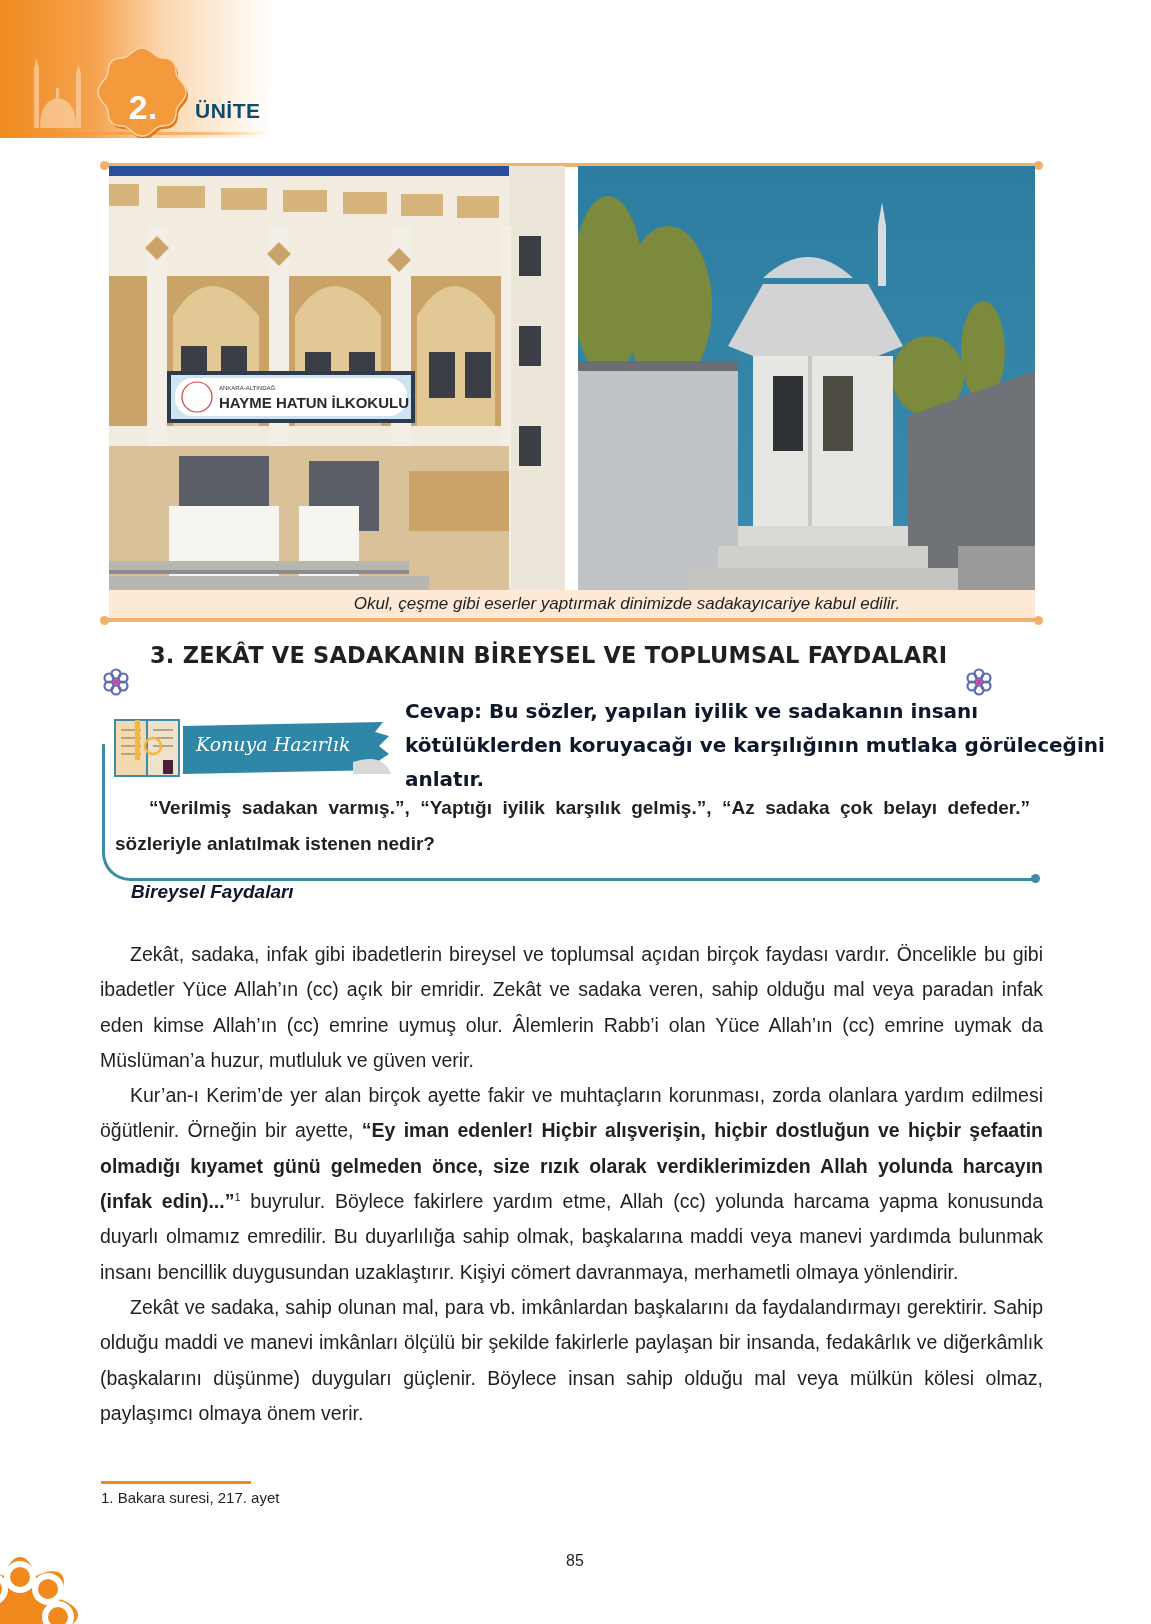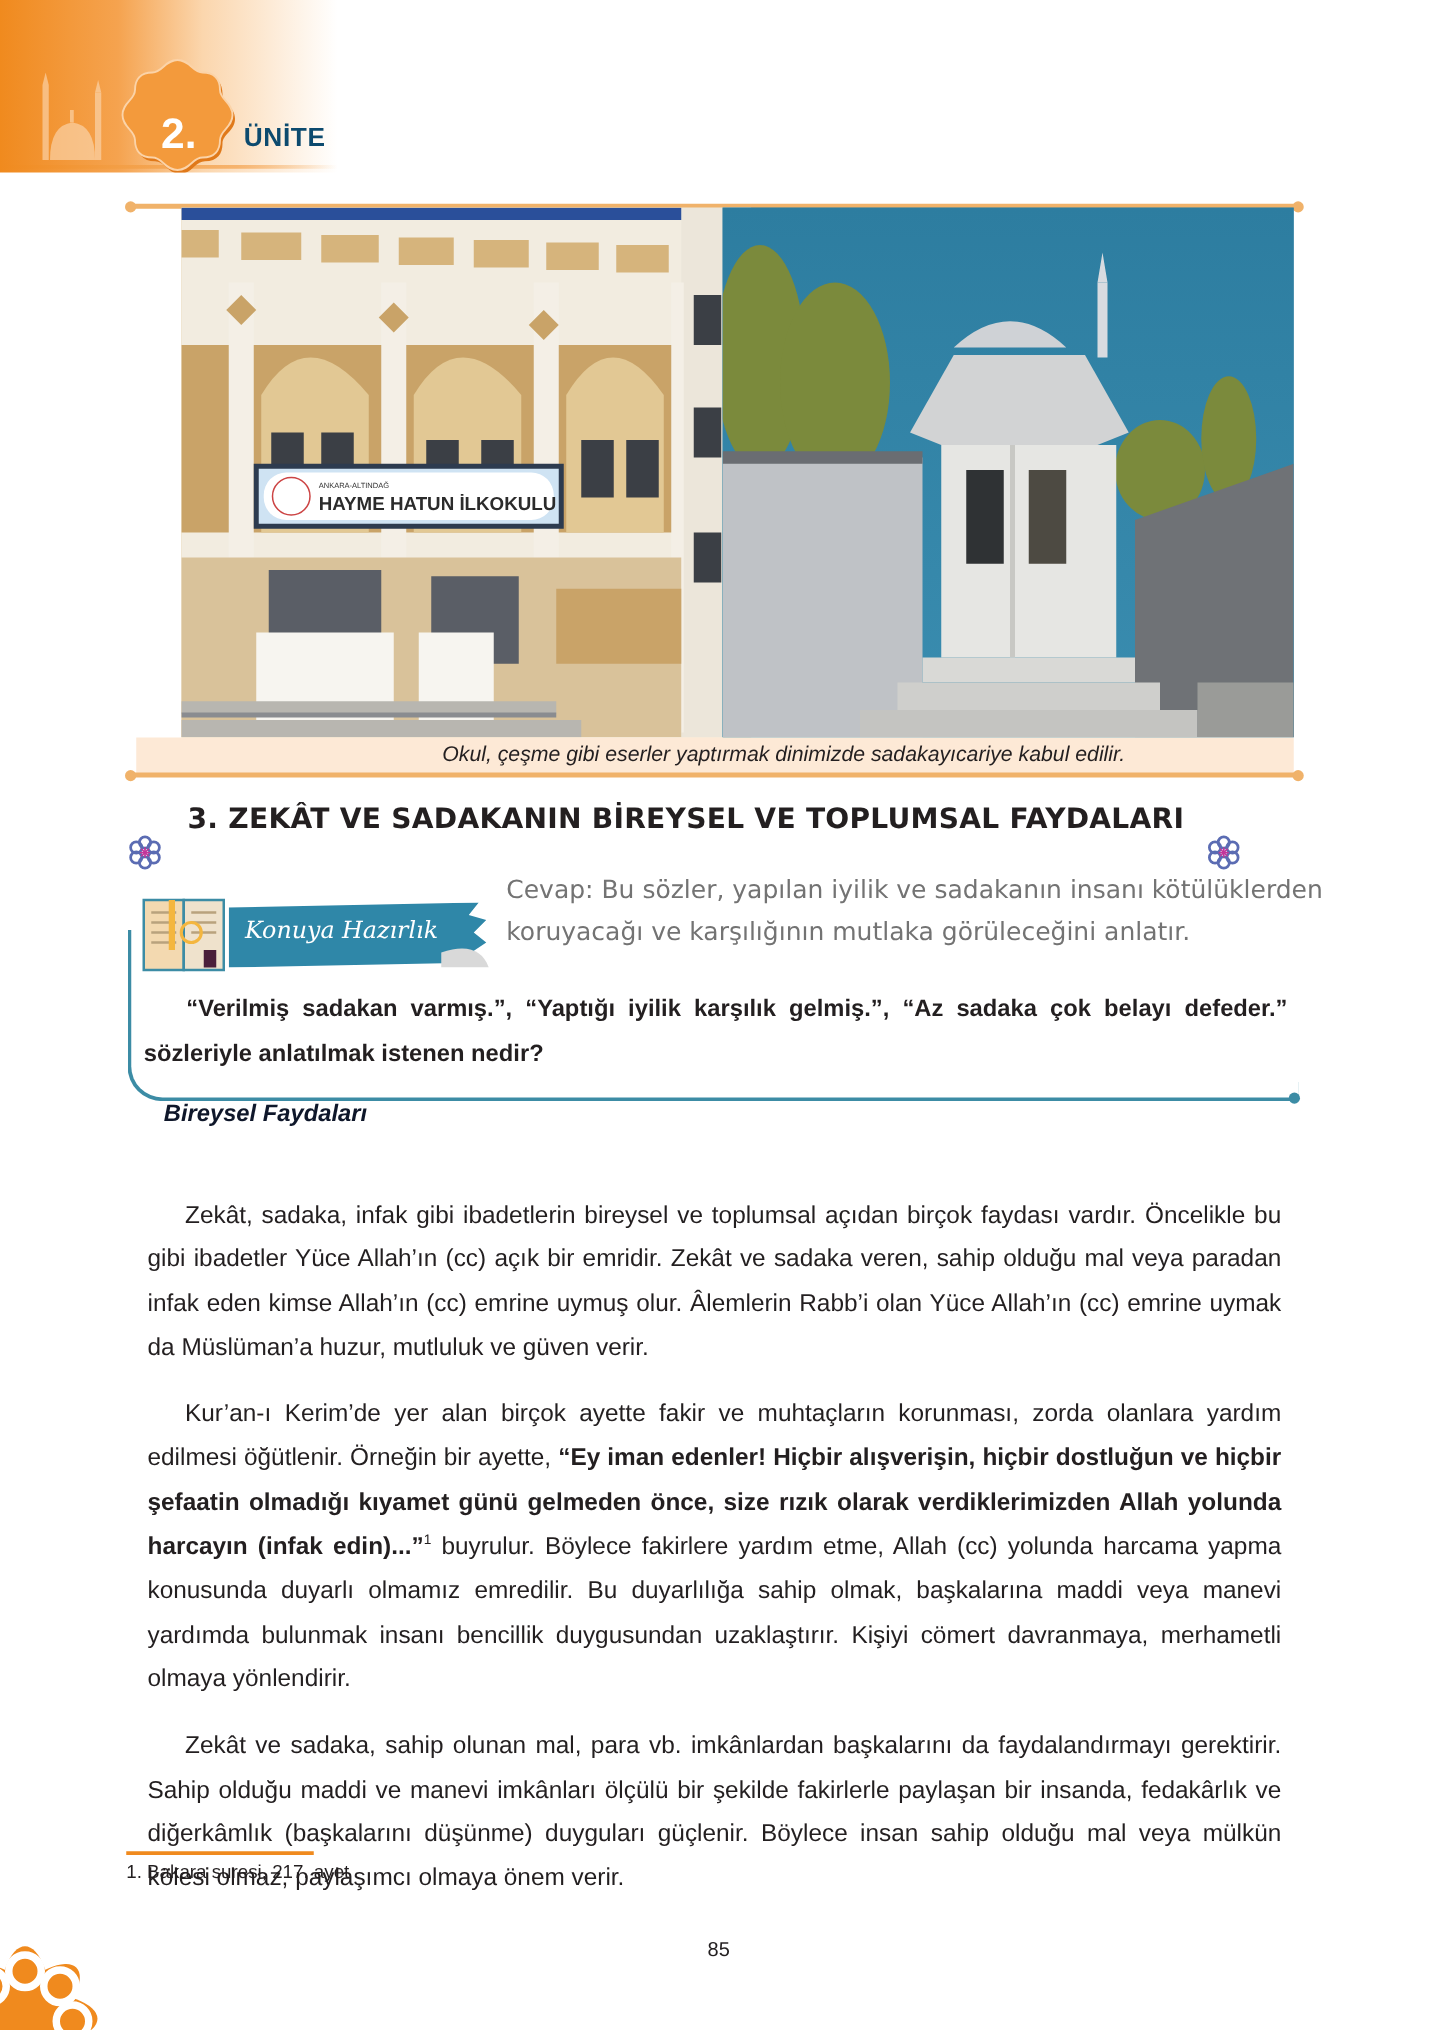--- a/index.html
+++ b/index.html
@@ -15,50 +15,50 @@
   .unit-badge { position: absolute; left: 94px; top: 42px; width: 96px; height: 96px; }
   .unit-number { position: absolute; left: 118px; top: 88px; width: 50px; font-family: "Liberation Sans", sans-serif;
     font-weight: bold; font-size: 34px; color: #ffffff; text-align: center; }
   .unit-label { position: absolute; left: 195px; top: 99px; font-weight: bold; font-size: 21px;
     letter-spacing: 0.5px; color: #0c4a6e; }
 
   
   .frame-line { position: absolute; height: 4px; background: #f0b26a; border-radius: 2px; }
   .frame-dot { position: absolute; width: 9px; height: 9px; border-radius: 50%; background: #f0b26a; }
   .photo { position: absolute; overflow: hidden; }
-  .photo-school { left: 109px; top: 166px; width: 456px; height: 424px; background: #e8d8b8; margin-left: 36px; }
+  .photo-school { left: 109px; top: 166px; width: 456px; height: 424px; background: #e8d8b8; }
   .photo-fountain { left: 578px; top: 166px; width: 457px; height: 424px; background: #2e7ea0; }
   .caption-bar { position: absolute; left: 109px; top: 590px; width: 926px; height: 30px; background: #fde9d6; }
   .caption { position: absolute; left: 109px; top: 594px; width: 1036px; text-align: center;
     font-style: italic; font-size: 17px; color: #231f20; }
 
   
   .flower { position: absolute; width: 28px; height: 28px; }
   .section-title { position: absolute; left: 150px; top: 642px; font-weight: bold; font-size: 22.5px;
     color: #231f20; letter-spacing: 0.2px; font-family: "DejaVu Sans", sans-serif; }
 
   .answer { position: absolute; left: 405px; top: 694px; width: 720px; font-family: "DejaVu Sans", sans-serif;
-    font-size: 20px; line-height: 34px; color: #737373; }
+    font-size: 20px; line-height: 34px; color: #0f172a; font-weight: bold; }
 
   
   .prep-box { position: absolute; left: 102px; top: 744px; width: 934px; height: 134px;
     border-left: 3px solid #3c8ca5; border-bottom: 3px solid #3c8ca5; border-bottom-left-radius: 28px; }
   .prep-end-dot { position: absolute; left: 1031px; top: 874px; width: 9px; height: 9px; border-radius: 50%; background: #3c8ca5; }
   .prep-book { position: absolute; left: 113px; top: 716px; width: 70px; height: 64px; }
   .prep-banner { position: absolute; left: 183px; top: 722px; width: 210px; height: 52px; }
   .prep-banner-label { position: absolute; left: 196px; top: 733px; font-family: "DejaVu Serif", serif;
     font-style: italic; font-size: 19px; color: #ffffff; }
   .prep-text { position: absolute; left: 115px; top: 790px; width: 915px; font-size: 19px; line-height: 36px; color: #231f20; }
   .prep-text p { margin: 0; text-indent: 34px; text-align: justify; font-weight: bold; }
 
   
   .sub-heading { position: absolute; left: 131px; top: 881px; font-weight: bold; font-style: italic;
     font-size: 19px; color: #0f172a; }
   .body { position: absolute; left: 100px; top: 937px; width: 943px; font-size: 19.5px; line-height: 35.3px; color: #231f20; }
-  .body p { margin: 18px; text-indent: 30px; text-align: justify; }
+  .body p { margin: 0; text-indent: 30px; text-align: justify; }
   .body b { font-weight: bold; }
   .body sup { font-size: 11px; vertical-align: super; line-height: 0; }
 
   .footnote-line { position: absolute; left: 101px; top: 1481px; width: 150px; height: 3px; background: #f08a1e; }
   .footnote { position: absolute; left: 101px; top: 1489px; font-size: 15px; color: #231f20; }
 
   .page-number { position: absolute; left: 555px; top: 1552px; width: 40px; text-align: center; font-size: 16px; color: #231f20; }
 
   .corner-flower { position: absolute; left: -40px; top: 1505px; width: 170px; height: 170px; }
 </style>

